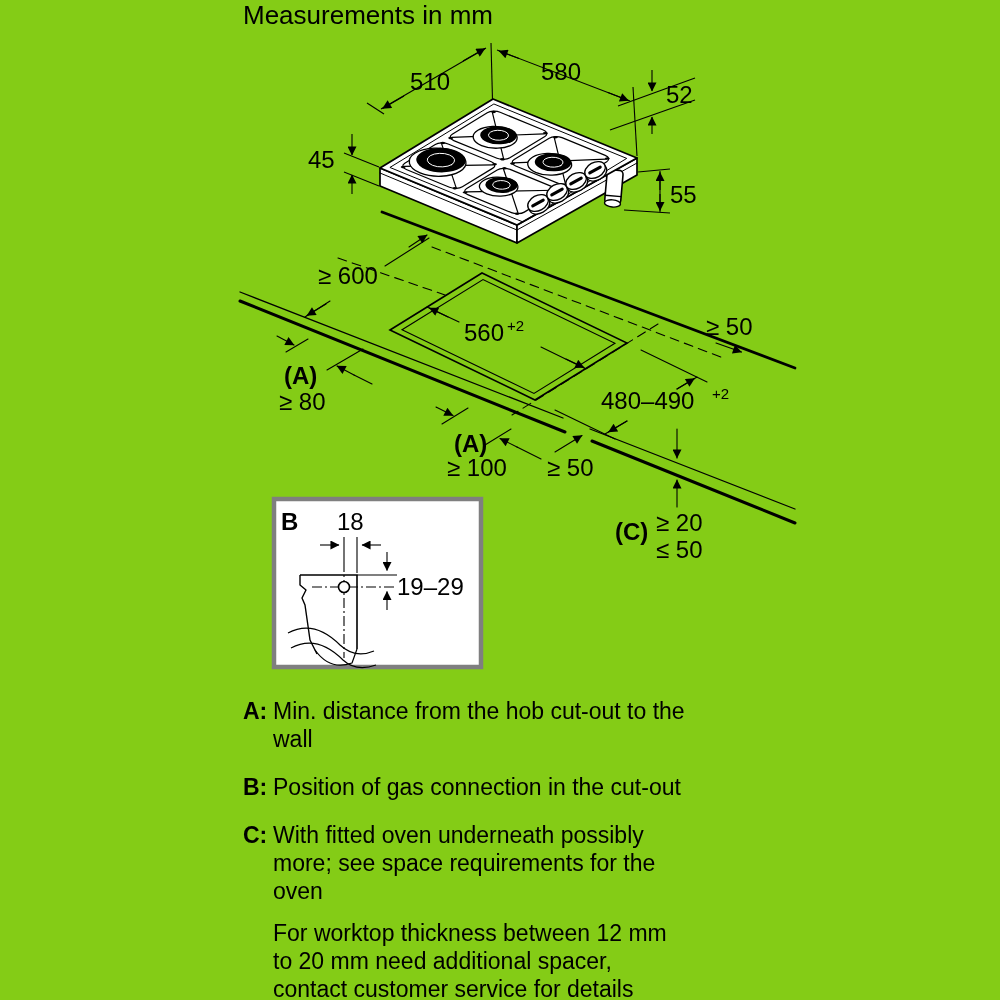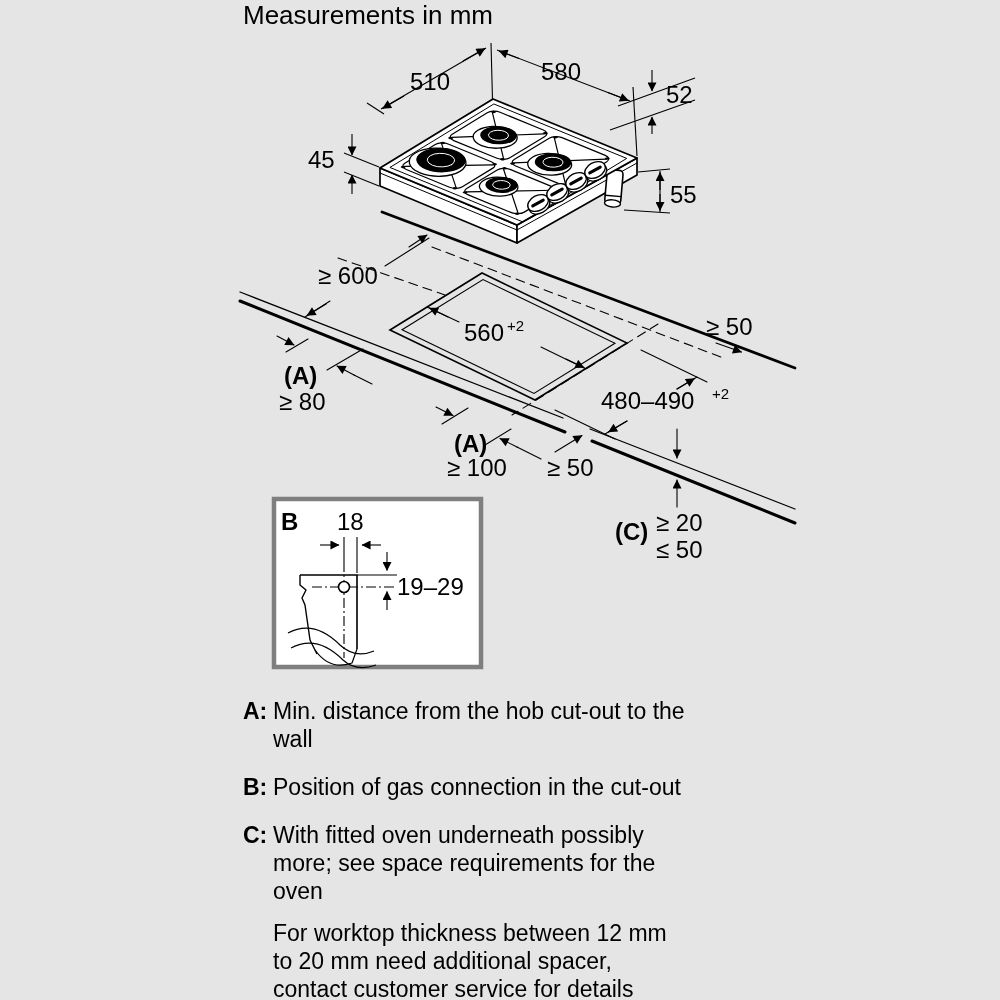--- a/index.html
+++ b/index.html
@@ -1,16 +1,16 @@
 <!DOCTYPE html>
 <html><head>
 <meta charset="utf-8">
 <style>
   html,body{margin:0;padding:0;background:#fff;}
-  #stage{position:relative;width:1000px;height:1000px;background:#e5e5e5;overflow:hidden;
+  #stage{position:relative;width:1000px;height:1000px;background:#84cc16;overflow:hidden;
          font-family:"Liberation Sans", sans-serif;}
   svg text{fill:#000;font-family:"Liberation Sans", sans-serif;}
   .lbl{font-size:24px;}
   .lbl-b{font-size:24px;font-weight:bold;}
   .sup{font-size:15px;}
   .note{font-size:23px;}
   .note-b{font-size:23px;font-weight:bold;}
   .title{font-size:26px;}
 </style>
 </head>

